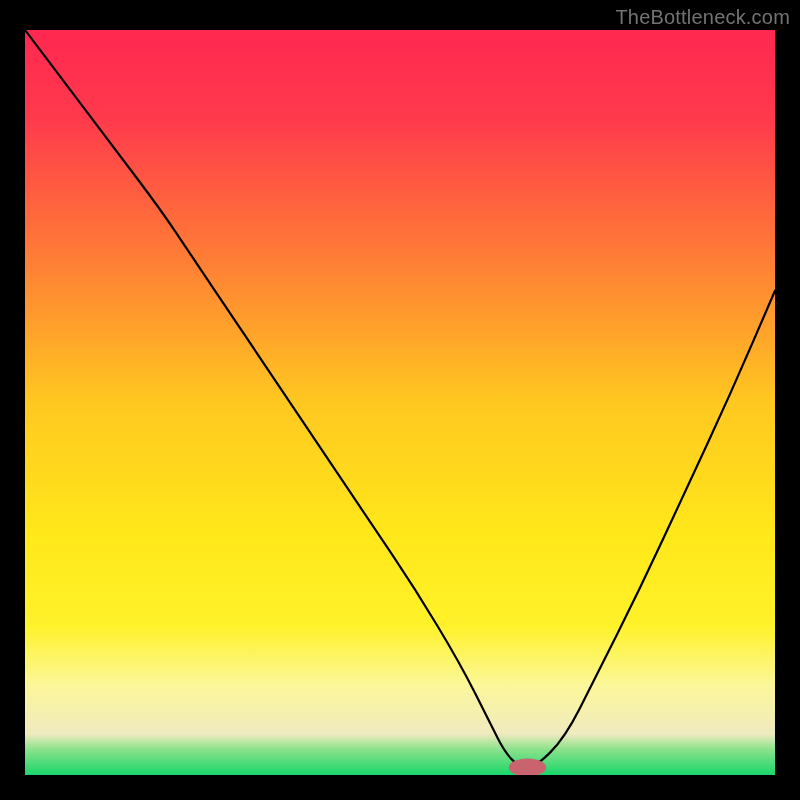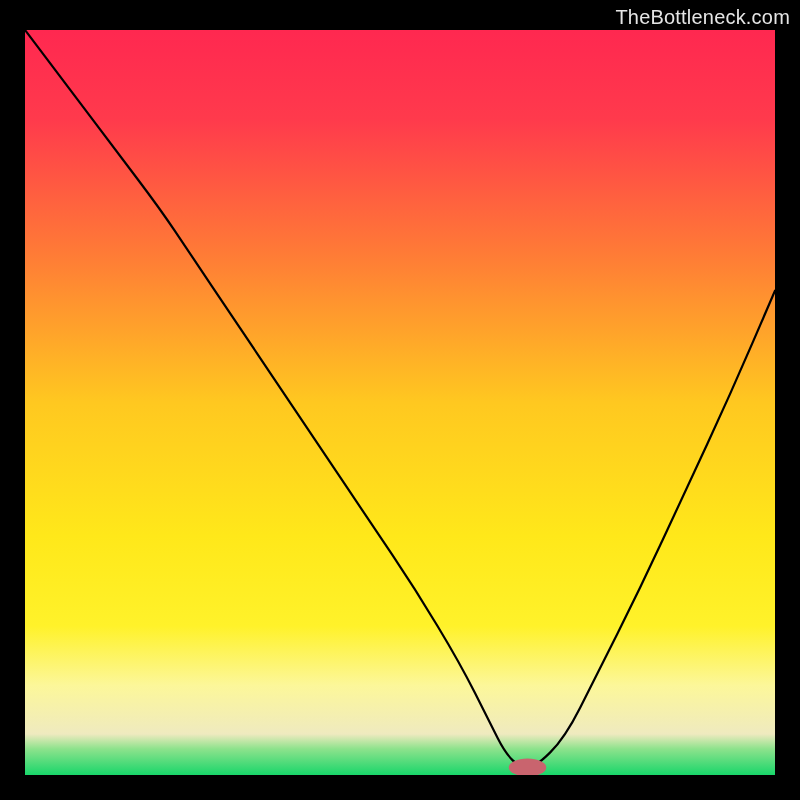--- a/index.html
+++ b/index.html
@@ -15,21 +15,21 @@
     position: relative;
     width: 800px;
     height: 800px;
     background: #000;
   }
   .watermark {
     position: absolute;
     top: 6px;
     right: 10px;
     font-size: 20px;
-    color: #e5e5e5;
+    color: #737373;
     font-weight: 500;
     letter-spacing: 0.2px;
     z-index: 5;
   }
   
   .plot {
     position: absolute;
     left: 25px;
     top: 30px;
     width: 750px;   

